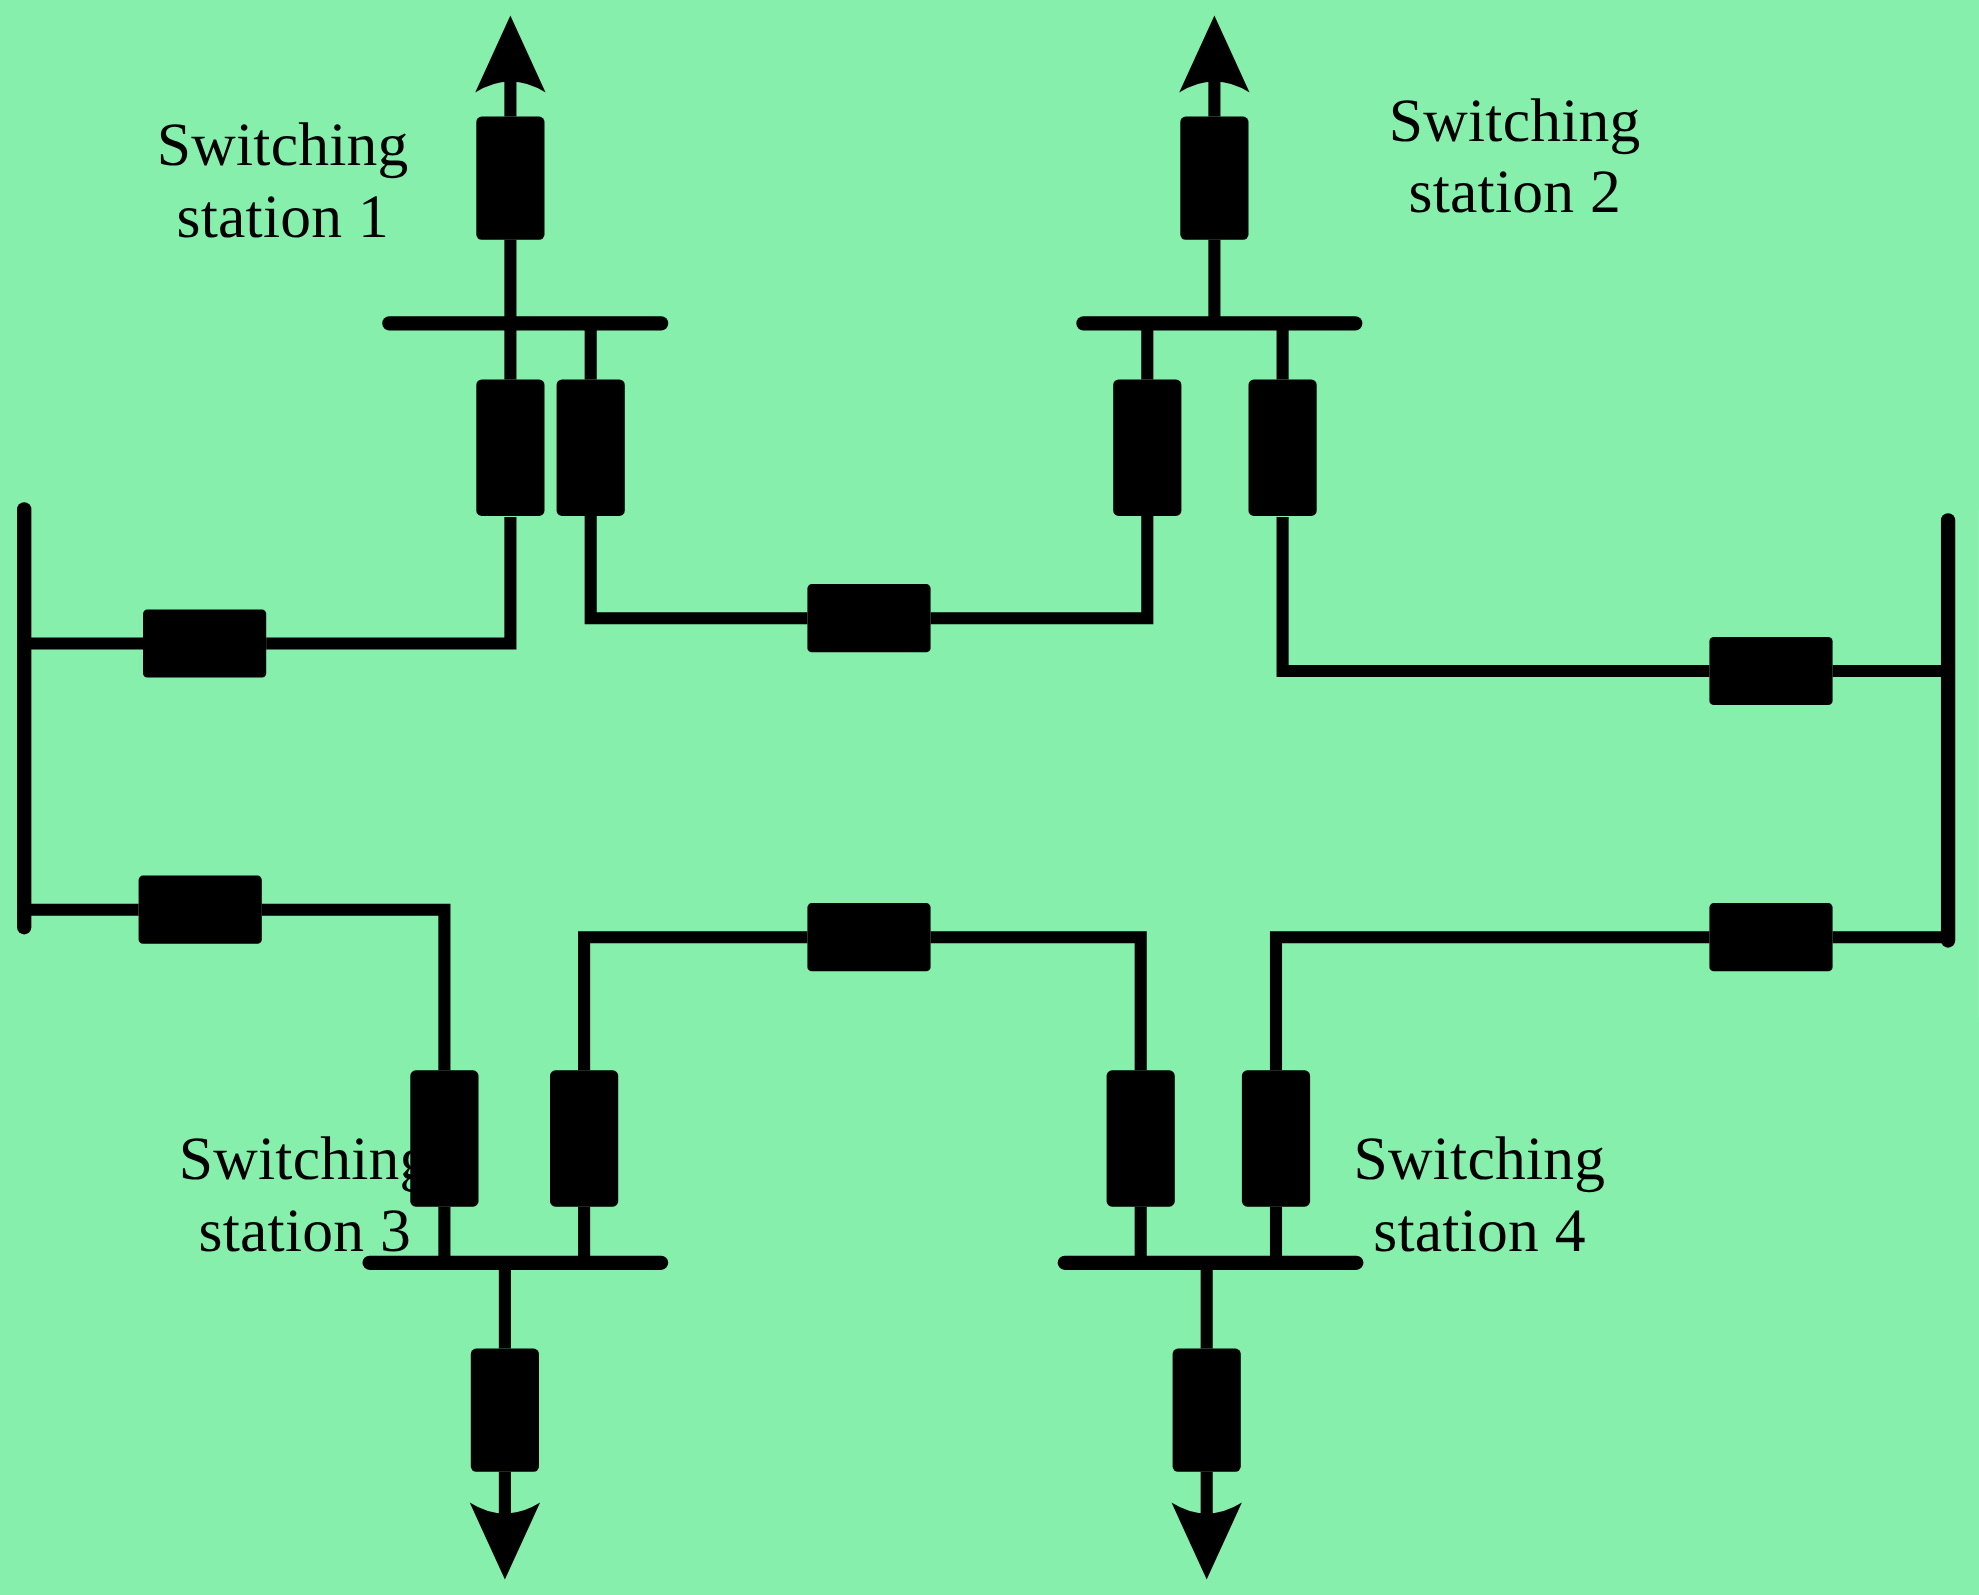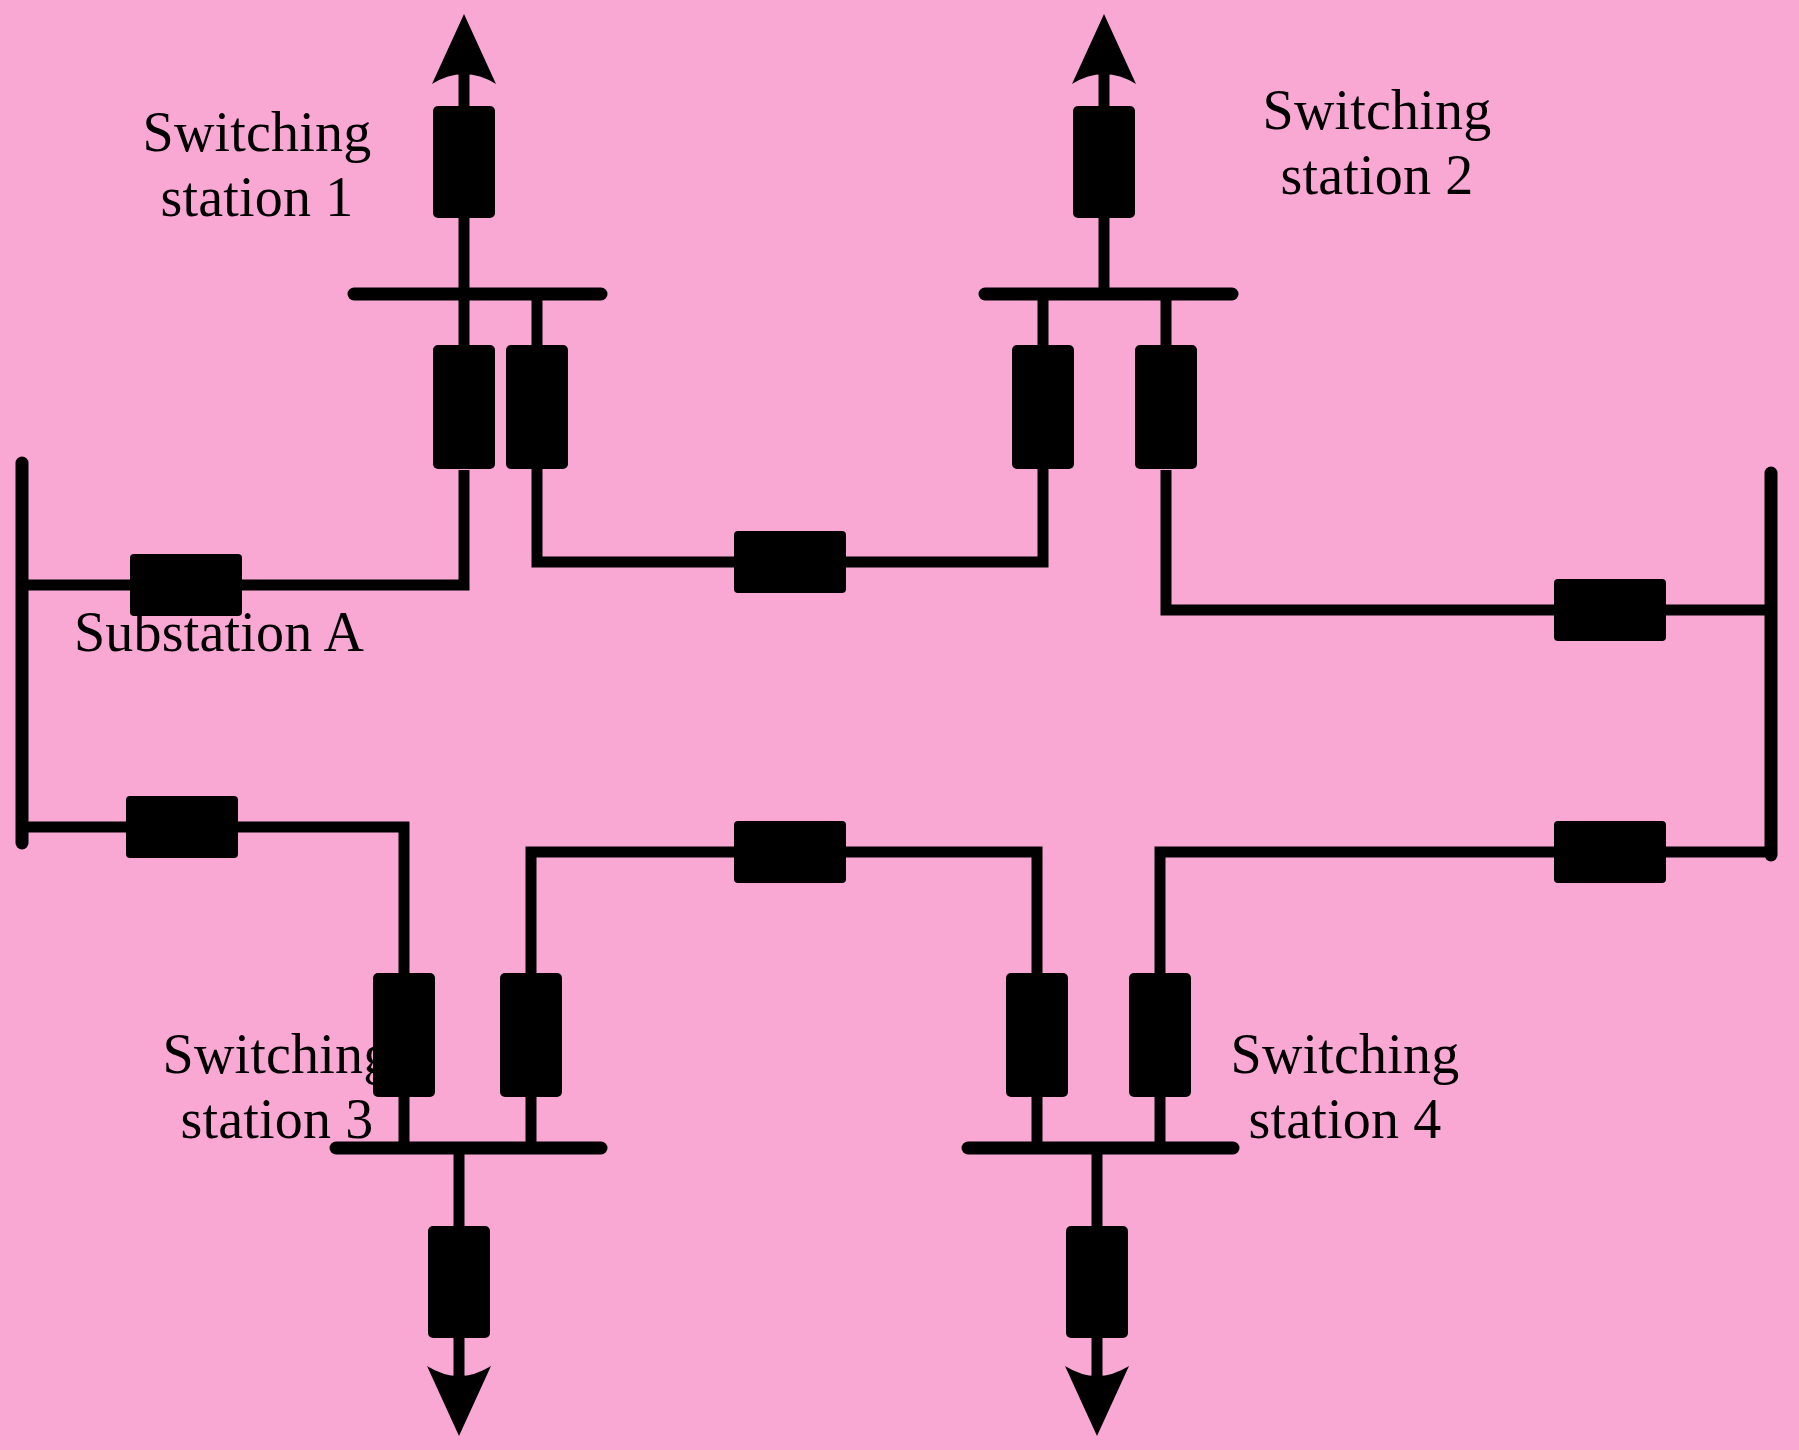--- a/index.html
+++ b/index.html
@@ -1,19 +1,19 @@
 <!DOCTYPE html>
 <html><head>
 <meta charset="utf-8">
 <style>
   html,body{margin:0;padding:0;background:#ffffff;}
   #stage{
     position:relative;
     width:1799px;height:1450px;
-    background:#f9a8d4;
+    background:#86efac;
     overflow:hidden;
     font-family:"Liberation Serif","DejaVu Serif",serif;
   }
   svg#diagram{position:absolute;left:0;top:0;width:1799px;height:1450px;display:block;}
   .lbl{
     position:absolute;
     color:#000000;
     font-family:"Liberation Serif","DejaVu Serif",serif;
     font-size:56px;
     line-height:1.16;
@@ -128,21 +128,20 @@
     </g>
 
   </svg>
 
   <div class="lbl" style="left:92px; top:100px; width:330px;">Switching
 station 1</div>
 
   <div class="lbl" style="left:1212px; top:78px; width:330px;">Switching
 station 2</div>
 
-  <div class="lbl left" style="left:74px; top:600px; width:420px;">Substation A</div>
 
 
   <div class="lbl" style="left:112px; top:1022px; width:330px;">Switching
 station 3</div>
 
   <div class="lbl" style="left:1180px; top:1022px; width:330px;">Switching
 station 4</div>
 
 </div>
 

